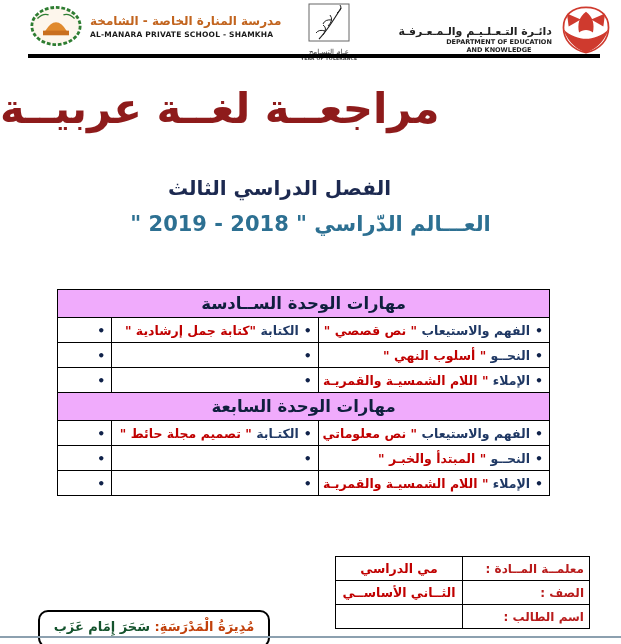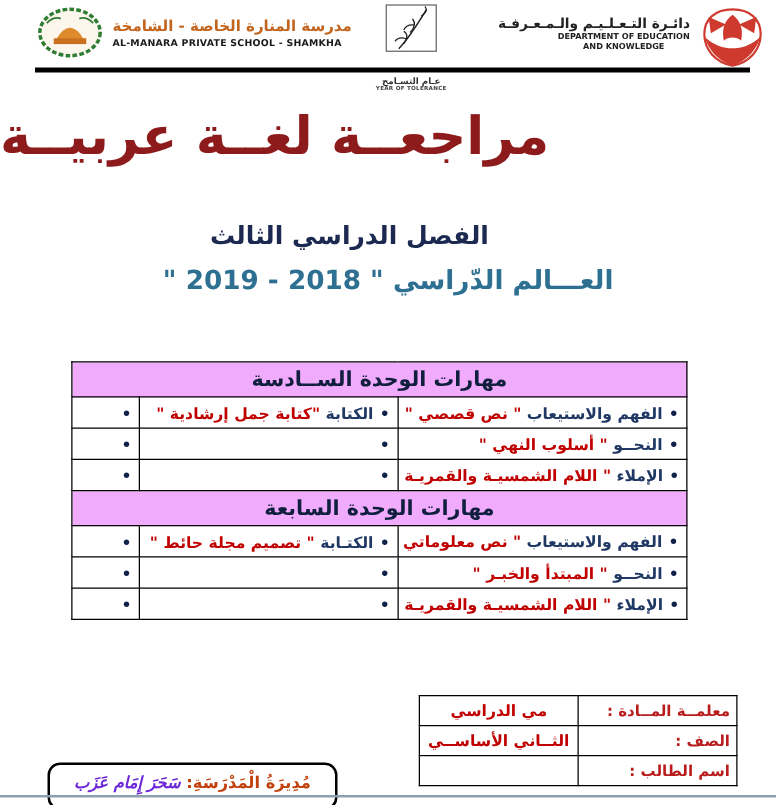--- a/index.html
+++ b/index.html
@@ -5,23 +5,23 @@
   html,body{margin:0;padding:0;background:#fff;}
   .page{position:relative;width:621px;height:644px;background:#fff;overflow:hidden;
         font-family:"DejaVu Sans",sans-serif;}
   
   .hdr{position:absolute;top:0;left:0;width:621px;height:56px;}
   .school{position:absolute;left:30px;top:5px;display:flex;align-items:center;gap:8px;}
   .school-names{display:flex;flex-direction:column;gap:2px;}
   .school-ar{color:#c2641e;font-weight:bold;font-size:12px;direction:rtl;text-align:right;}
   .school-en{color:#1a1a1a;font-weight:bold;font-size:7.5px;letter-spacing:.2px;}
   .tolerance{position:absolute;left:297px;top:3px;width:64px;text-align:center;}
-  .tol-ar{font-size:7px;font-weight:bold;color:#333;margin-top:18px;direction:rtl;}
+  .tol-ar{font-size:7px;font-weight:normal;color:#333;margin-top:5px;direction:rtl;}
   .tol-en{font-size:4.5px;font-weight:bold;color:#444;letter-spacing:.2px;}
-  .dept{position:absolute;left:446px;top:6px;display:flex;align-items:flex-start;gap:8px;}
+  .dept{position:absolute;left:446px;top:6px;display:flex;align-items:flex-end;gap:8px;}
   .dept-text{width:106px;text-align:center;margin-top:6px;}
   .dept-ar{font-size:11px;font-weight:bold;color:#222;direction:rtl;white-space:nowrap;}
   .dept-en{font-size:6.5px;font-weight:bold;color:#222;line-height:1.25;}
   .rule{position:absolute;left:28px;top:54px;width:572px;height:4px;background:#000;}
   
   .title{position:absolute;left:0;top:84px;width:621px;margin:0;text-align:left;
          direction:rtl;font-size:42px;font-weight:bold;color:#8e1b1b;}
   .sub1{position:absolute;left:0;top:176px;width:559px;text-align:center;direction:rtl;
         font-size:20px;font-weight:bold;color:#1c2950;}
   .sub2{position:absolute;left:0;top:212px;width:621px;text-align:center;direction:rtl;
@@ -41,21 +41,21 @@
              direction:rtl;table-layout:fixed;}
   table.info td{border:1.8px solid #000;height:21px;vertical-align:middle;
                 font-weight:bold;padding:1px 5px;}
   td.i-label{font-size:12px;color:#b91c1c;text-align:right;white-space:nowrap;}
   td.i-value{font-size:12.5px;color:#c00000;text-align:center;white-space:nowrap;}
   
   .principal{position:absolute;left:38px;top:610px;width:232px;height:38px;background:#fff;
              border:2px solid #000;border-radius:10px;text-align:center;direction:rtl;
              padding-top:7px;box-sizing:border-box;font-size:13px;font-weight:bold;z-index:4;}
   .principal .p-label{color:#c2410c;}
-  .principal .p-name{color:#6d28d9;font-style:italic;}
+  .principal .p-name{color:#14532d;}
   .footer-line{position:absolute;left:0;top:636px;width:621px;height:2px;background:#8ca0af;z-index:5;}
   svg{display:block;}
 </style>
 </head>
 <body>
 
 <div class="page">
 
   <div class="hdr">
 

